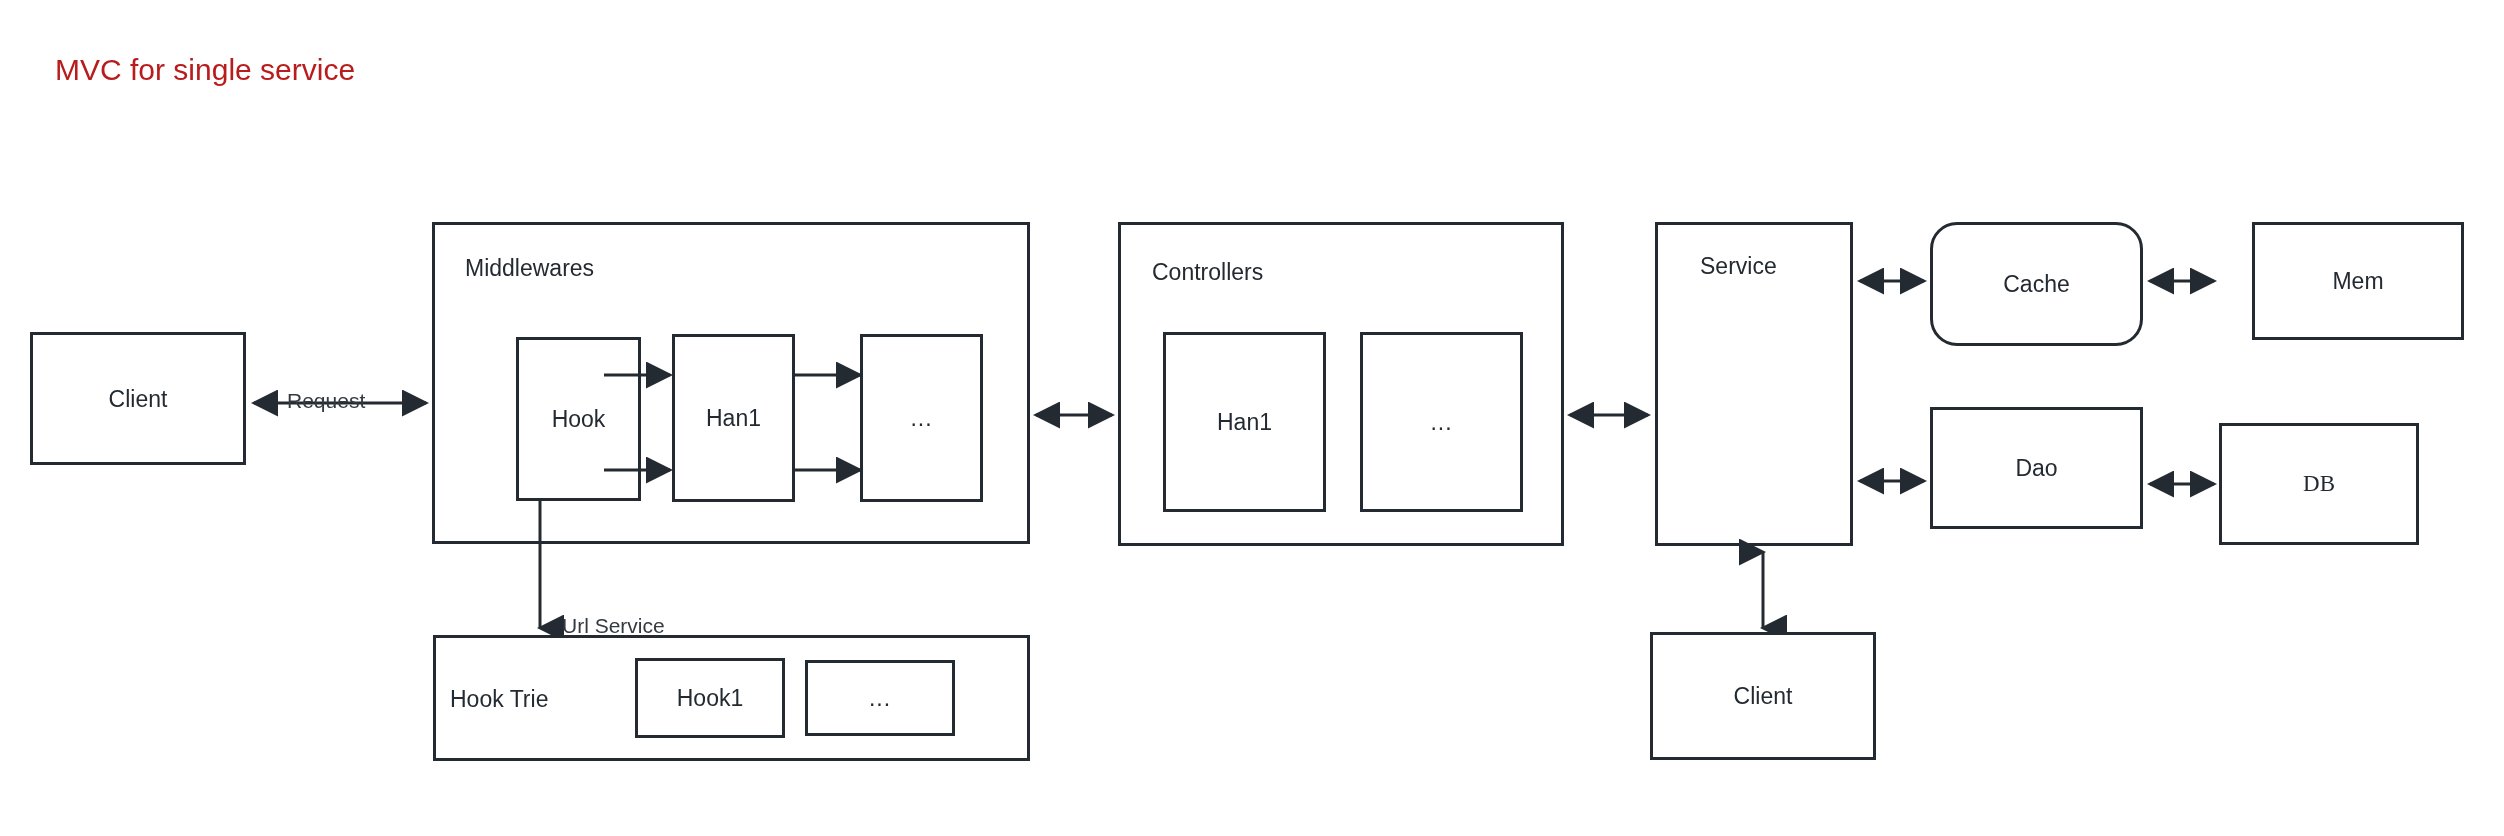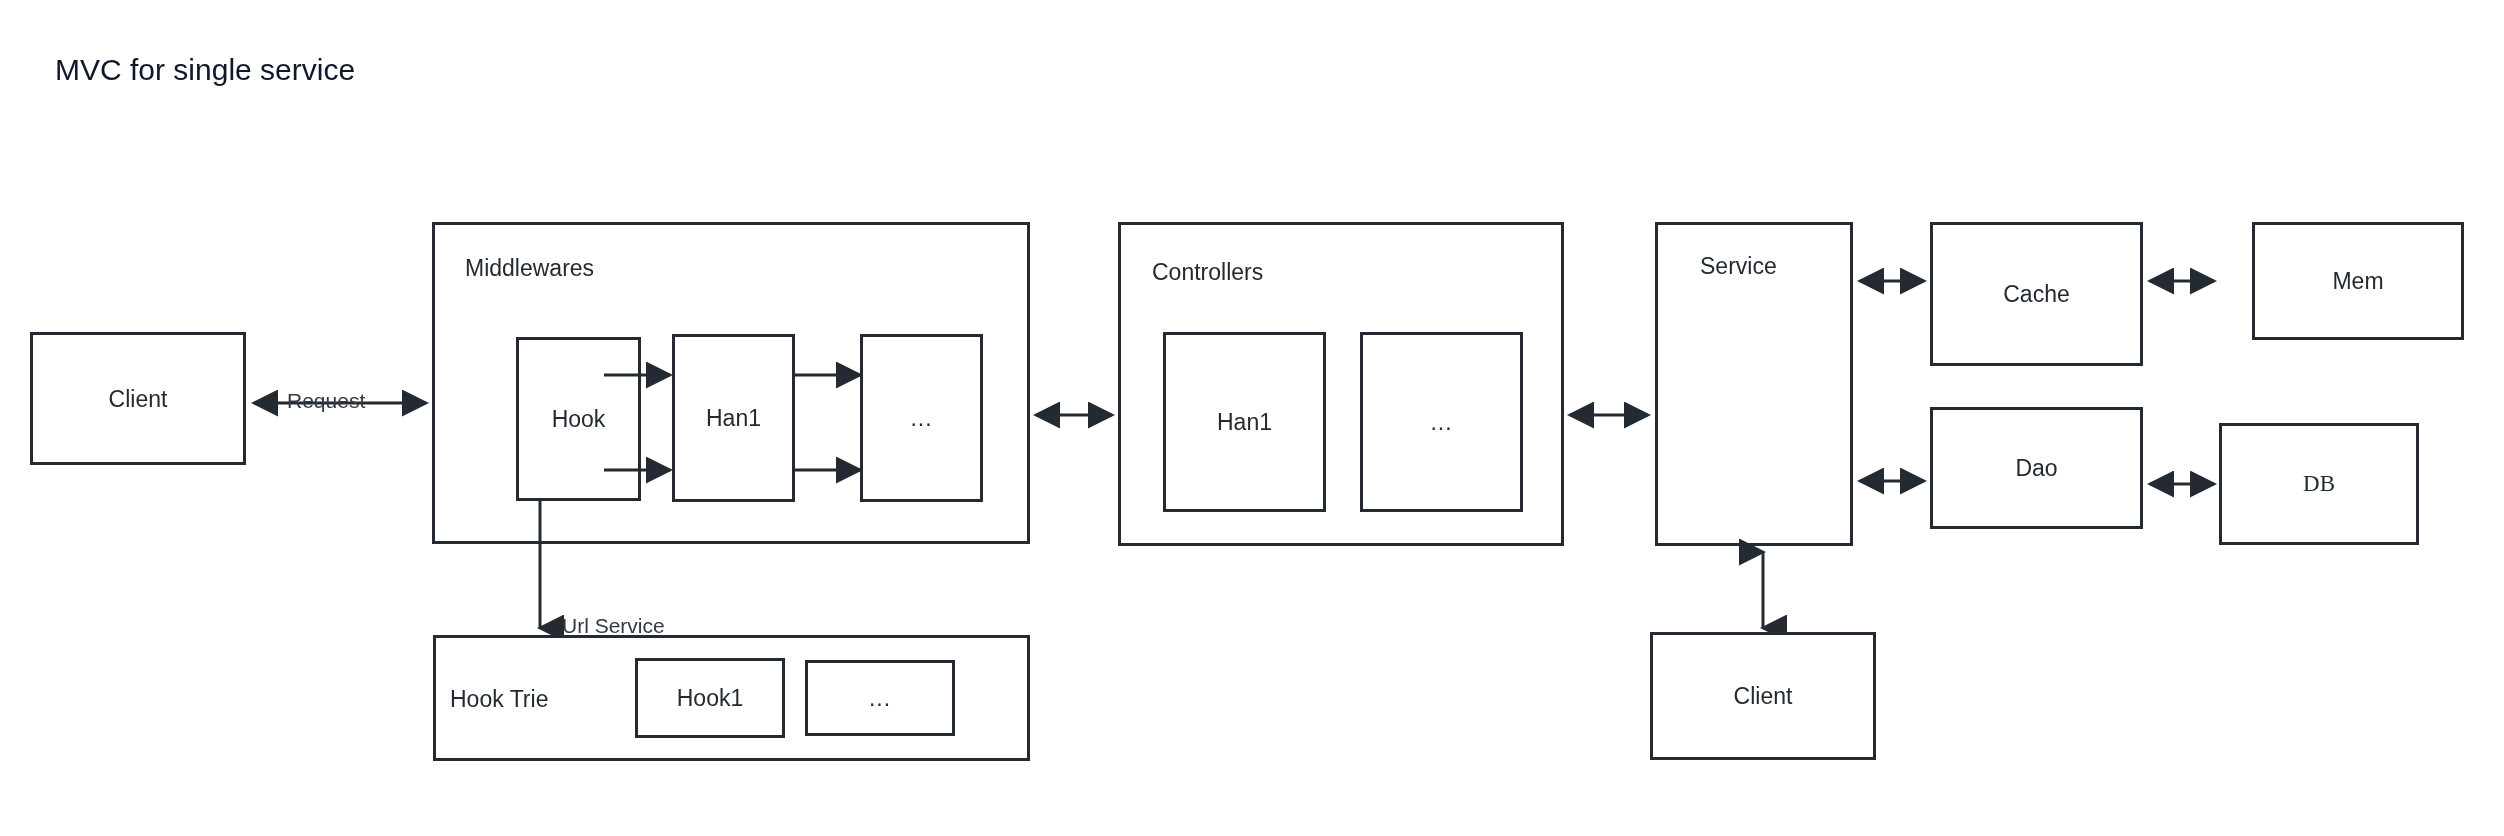--- a/index.html
+++ b/index.html
@@ -20,21 +20,21 @@
     background: #ffffff;
     overflow: hidden;
   }
   
   .diagram-title {
     position: absolute;
     left: 55px;
     top: 50px;
     font-size: 30px;
     line-height: 40px;
-    color: #0f172a;
+    color: #b91c1c;
     white-space: nowrap;
   }
   
   .box {
     position: absolute;
     box-sizing: border-box;
     border: 3px solid #232a31;
     background: #ffffff;
   }
   .box-label {
@@ -211,21 +211,21 @@
     <svg width="30" height="96" viewBox="0 0 30 96">
       <defs>
         <marker id="ah-u" markerWidth="9" markerHeight="9" refX="4.5" refY="1" orient="auto">
           <path d="M0,9 L9,9 L4.5,0 z" fill="#232a31"></path>
         </marker>
       </defs>
       <line x1="15" y1="10" x2="15" y2="86" stroke="#232a31" stroke-width="3" marker-start="url(#ah-u)" marker-end="url(#ah-d)"></line>
     </svg>
   </div>
 
-  <div class="box centered" style="left:1930px; top:222px; width:213px; height:144px;">
+  <div class="box centered" style="left:1930px; top:222px; width:213px; height:124px;border-radius:27px;">
     <span class="inner-text">Cache</span>
   </div>
   <div class="conn" style="left:2140px; top:266px; width:84px; height:30px;">
     <svg width="84" height="30" viewBox="0 0 84 30">
       <line x1="10" y1="15" x2="74" y2="15" stroke="#232a31" stroke-width="3" marker-start="url(#ah-l)" marker-end="url(#ah-r)"></line>
     </svg>
   </div>
   <div class="box centered" style="left:2219px; top:222px; width:212px; height:118px;margin-left:33px;">
     <span class="inner-text">Mem</span>
   </div>

